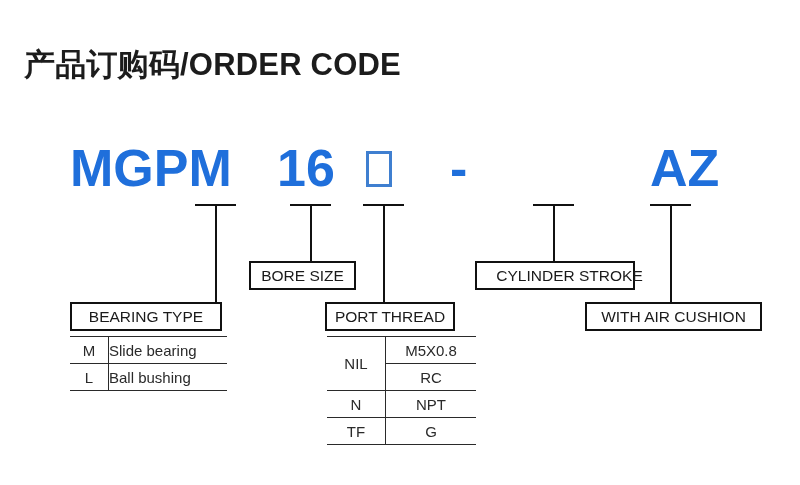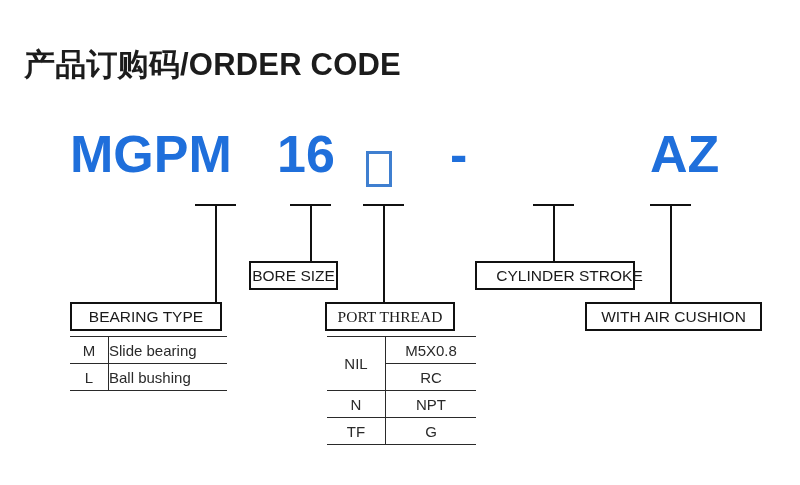--- a/index.html
+++ b/index.html
@@ -25,21 +25,21 @@
     font-weight: bold;
     letter-spacing: 0.2px;
     color: #1c1c1c;
     white-space: nowrap;
   }
 
   
   #order-code {
     position: absolute;
     left: 0;
-    top: 124px;
+    top: 138px;
     width: 780px;
     height: 62px;
   }
   .code-seg {
     position: absolute;
     top: 0;
     font-size: 52px;
     font-weight: bold;
     color: #1f6fdb;
     line-height: 60px;
@@ -149,23 +149,23 @@
 <div class="lead-v" style="left:383px; top:204px; height:99px;"></div>
 
 <div class="lead-h" style="left:533px; top:204px; width:41px;"></div>
 <div class="lead-v" style="left:553px; top:204px; height:58px;"></div>
 
 <div class="lead-h" style="left:650px; top:204px; width:41px;"></div>
 <div class="lead-v" style="left:670px; top:204px; height:99px;"></div>
 
 <div class="label-box" style="left:70px; top:302px; width:152px; height:29px;">BEARING TYPE</div>
 
-<div class="label-box" style="left:249px; top:261px; width:89px; height:29px;">BORE SIZE</div>
-
-<div class="label-box" style="left:325px; top:302px; width:130px; height:29px;font-family:Liberation Serif, serif;">PORT THREAD</div>
+<div class="label-box" style="left:249px; top:261px; width:107px; height:29px;">BORE SIZE</div>
+
+<div class="label-box" style="left:325px; top:302px; width:130px; height:29px;">PORT THREAD</div>
 
 <div class="label-box" style="left:475px; top:261px; width:160px; height:29px;padding-left:35px;">CYLINDER STROKE</div>
 
 <div class="label-box" style="left:585px; top:302px; width:177px; height:29px;">WITH AIR CUSHION</div>
 
 <table class="vtable" id="bearing-table">
   <tbody>
     <tr>
       <td class="k">M</td>
       <td class="v">Slide bearing</td>

